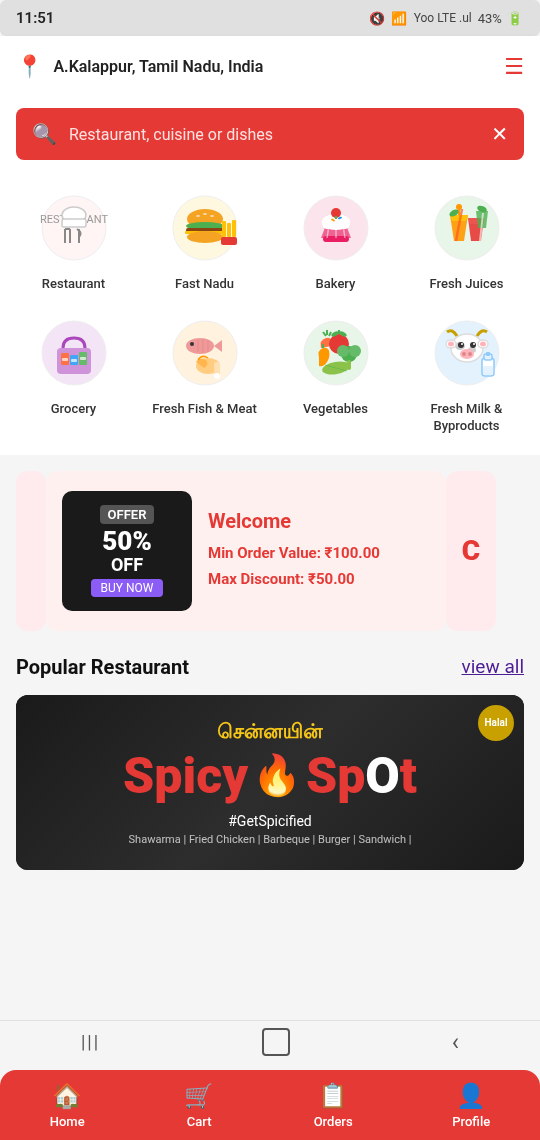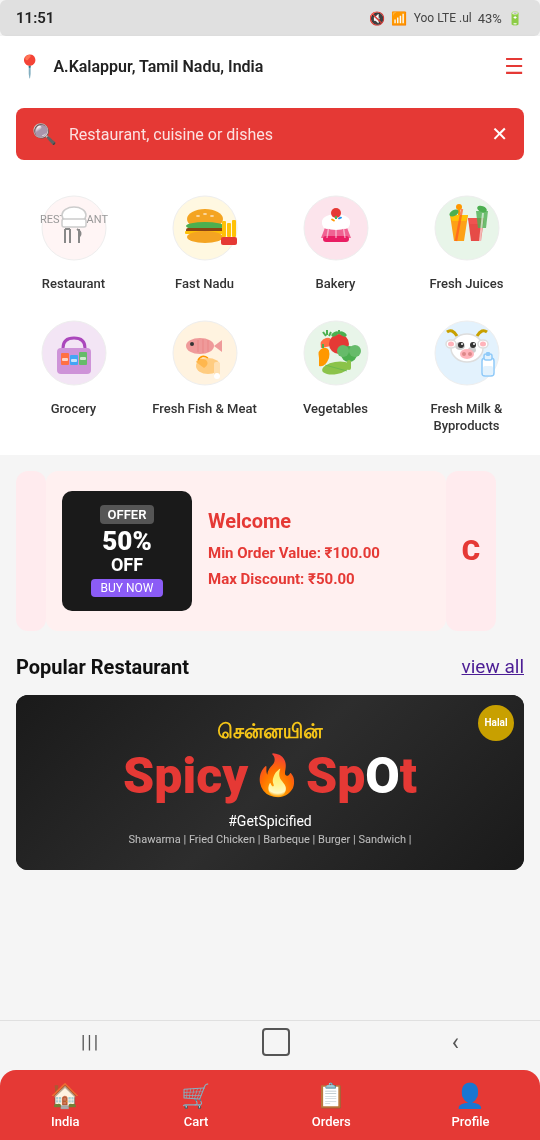--- a/index.html
+++ b/index.html
@@ -614,21 +614,21 @@
       <div class="halal-badge">Halal</div>
     </div>
   </div>
 </div>
 
 <div style="height:10px;"></div>
 
 <div class="bottom-nav">
   <div class="nav-item">
     <span class="nav-icon">🏠</span>
-    <span class="nav-label">India</span>
+    <span class="nav-label">Home</span>
   </div>
   <div class="nav-item">
     <span class="nav-icon">🛒</span>
     <span class="nav-label">Cart</span>
   </div>
   <div class="nav-item">
     <span class="nav-icon">📋</span>
     <span class="nav-label">Orders</span>
   </div>
   <div class="nav-item">

